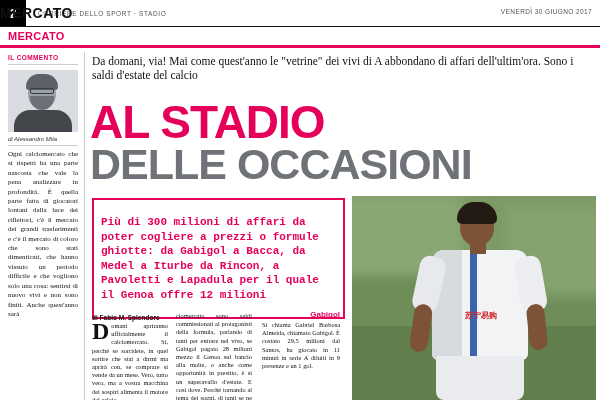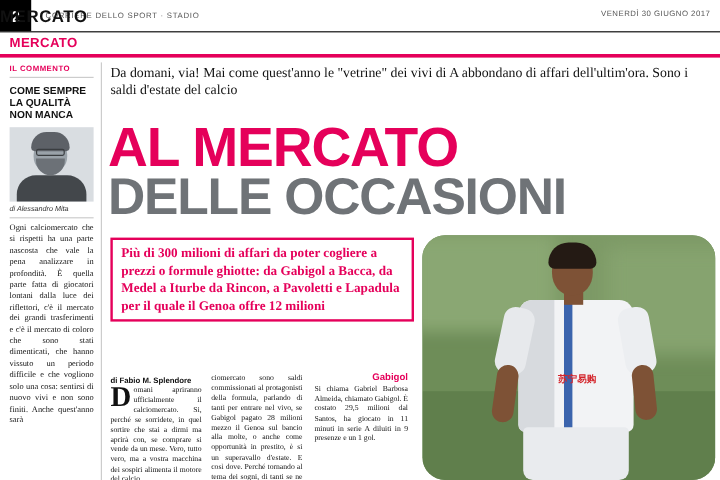--- a/index.html
+++ b/index.html
@@ -114,29 +114,29 @@
   .headline2 {
     position:absolute; left:90px; top:142px; width:505px;
     font-family:"Liberation Sans", sans-serif; font-weight:bold;
     font-size:43px; line-height:44px; letter-spacing:-1px;
     color:#6f7377;
   }
 
   
   .summary {
     position:absolute; left:92px; top:198px; width:253px;
-    border:2px solid #e5005a; padding:4px 7px;
-    font-family:Liberation Serif, serif; font-weight:bold;
+    border:2px solid #e5005a; padding:15px 7px;
+    font-family:Liberation Mono, monospace; font-weight:bold;
     font-size:11px; line-height:14.5px; color:#e5005a;
   }
 
   
   .photo {
     position:absolute; left:352px; top:196px; width:244px; height:204px;
-    overflow:hidden; background:#6f8f5c;border-radius:19px;
+    overflow:hidden; background:#6f8f5c;
   }
   .photo .grass-far { position:absolute; left:0; top:0; width:244px; height:70px; background:#7d9a66; }
   .photo .grass-mid { position:absolute; left:0; top:70px; width:244px; height:60px; background:#6e8d58; }
   .photo .grass-near{ position:absolute; left:0; top:130px; width:244px; height:74px; background:#607f4c; }
   .photo .blur1 { position:absolute; left:-10px; top:0; width:120px; height:80px; background:#8aa773; filter:blur(6px); }
   .photo .blur2 { position:absolute; right:-20px; top:10px; width:110px; height:90px; background:#86a36f; filter:blur(7px); }
   .player { position:absolute; left:58px; top:10px; width:150px; height:194px; }
   .player .head { position:absolute; left:50px; top:0px; width:34px; height:40px; background:#7e5236; border-radius:50% 50% 46% 46%; }
   .player .hair { position:absolute; left:47px; top:-4px; width:40px; height:22px; background:#241a14; border-radius:20px 20px 6px 6px; }
   .player .neck { position:absolute; left:60px; top:36px; width:16px; height:12px; background:#7e5236; }
@@ -200,35 +200,34 @@
     <div class="masthead">CORRIERE DELLO SPORT · STADIO</div>
   </div>
   <div class="section-title">MERCATO</div>
   <div class="date">VENERDÌ 30 GIUGNO 2017</div>
   <div class="rule-top"></div>
   <div class="speciale">MERCATO</div>
   <div class="rule-pink"></div>
 
   <div class="leftcol">
     <div class="lc-kicker">IL COMMENTO</div>
-    <div class="lc-title">COME SEMPRE LA QUALITÀ NON MANCA</div>
     <div class="portrait">
       <div class="body"></div>
       <div class="head"></div>
       <div class="hair"></div>
       <div class="glass"></div>
       <div class="beard"></div>
     </div>
     <div class="lc-byline">di Alessandro Mita</div>
     <div class="lc-body">Ogni calciomercato che si rispetti ha una parte nascosta che vale la pena analizzare in profondità. È quella parte fatta di giocatori lontani dalla luce dei riflettori, c'è il mercato dei grandi trasferimenti e c'è il mercato di coloro che sono stati dimenticati, che hanno vissuto un periodo difficile e che vogliono solo una cosa: sentirsi di nuovo vivi e non sono finiti. Anche quest'anno sarà</div>
   </div>
   <div class="vrule"></div>
 
   <div class="standfirst">Da domani, via! Mai come quest'anno le "vetrine" dei vivi di A abbondano di affari dell'ultim'ora. Sono i saldi d'estate del calcio</div>
-  <div class="headline1">AL MERCATO</div>
+  <div class="headline1">AL STADIO</div>
   <div class="headline2">DELLE OCCASIONI</div>
 
   <div class="summary">Più di 300 milioni di affari da poter cogliere a prezzi o formule ghiotte: da Gabigol a Bacca, da Medel a Iturbe da Rincon, a Pavoletti e Lapadula per il quale il Genoa offre 12 milioni</div>
 
   <div class="photo">
     <div class="grass-far"></div>
     <div class="grass-mid"></div>
     <div class="grass-near"></div>
     <div class="blur1"></div>
     <div class="blur2"></div>

